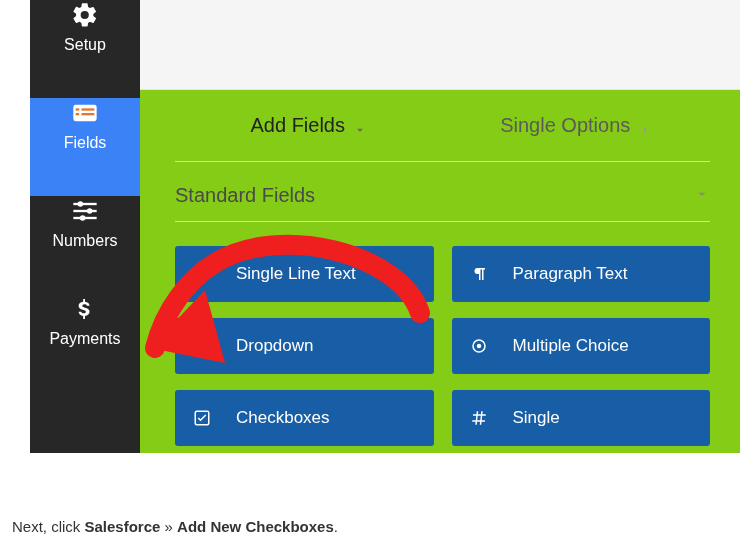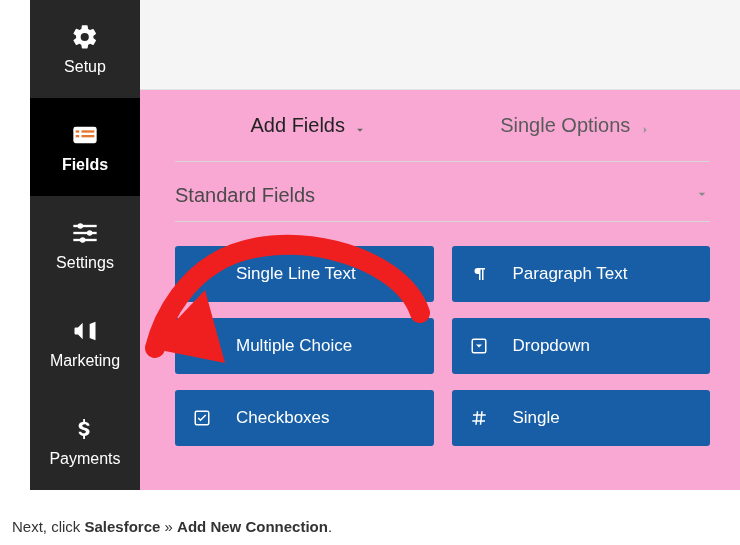--- a/index.html
+++ b/index.html
@@ -19,45 +19,43 @@
       width: 110px;
       background: #272727;
       display: flex;
       flex-direction: column;
       margin-left: 30px;
     }
     .sidebar-item {
       display: flex;
       flex-direction: column;
       align-items: center;
-      justify-content: center;
       gap: 6px;
       height: 98px;
       color: #fff;
       cursor: pointer;
       font-size: 16px;
     }
     .sidebar-item.active {
-      background: #000000;
+      background: #3b82f6;
       color: #fff;
-      font-weight: bold;
     }
     .sidebar-item .icon {
       width: 30px;
       height: 30px;
       display: flex;
       align-items: center;
       justify-content: center;
     }
     .sidebar-item .icon svg { fill: #fff; }
     .sidebar-label { color: #fff; font-size: 16px; }
 
     .main {
       flex: 1;
-      background: #f9a8d4;
+      background: #84cc16;
       position: relative;
       display: flex;
       flex-direction: column;
     }
     .topbar-blank {
       height: 90px;
       background: #f5f5f5;
       border-bottom: 1px solid #e3e3e3;
       margin-left: 0;
     }
@@ -168,31 +166,23 @@
       <span class="icon">
         <svg viewBox="0 0 24 24" width="28" height="28">
             <rect x="2" y="5" width="20" height="2"></rect>
             <circle cx="8" cy="6" r="2.4"></circle>
             <rect x="2" y="11" width="20" height="2"></rect>
             <circle cx="16" cy="12" r="2.4"></circle>
             <rect x="2" y="17" width="20" height="2"></rect>
             <circle cx="10" cy="18" r="2.4"></circle>
           </svg>
       </span>
-      <span class="sidebar-label">Settings</span>
-    </div>
-
-    <div class="sidebar-item">
-      <span class="icon">
-        <svg viewBox="0 0 24 24" width="28" height="28">
-            <path d="M3 10v4a1 1 0 0 0 1 1h2l4 4V5L6 9H4a1 1 0 0 0-1 1zm13-4v12l5 2V4z"></path>
-          </svg>
-      </span>
-      <span class="sidebar-label">Marketing</span>
-    </div>
+      <span class="sidebar-label">Numbers</span>
+    </div>
+
 
     <div class="sidebar-item">
       <span class="icon">
         <svg viewBox="0 0 24 24" width="22" height="28">
             <path d="M12 1v3c2.8.3 5 2 5 4.5h-3c0-1-1-1.7-2.5-1.7S9 7.6 9 8.5c0 1 1 1.5 3 2 3 .8 5 1.8 5 4.5 0 2.5-2.2 4.2-5 4.5V23h-2v-3.5c-2.8-.3-5-2-5-4.5h3c0 1 1 1.7 2.5 1.7S13 16 13 15c0-1-1-1.5-3-2-3-.8-5-1.8-5-4.5C5 6 7.2 4.3 10 4V1z"></path>
           </svg>
       </span>
       <span class="sidebar-label">Payments</span>
     </div>
 
@@ -246,35 +236,35 @@
             <svg viewBox="0 0 24 24">
                 <path d="M10 4a4 4 0 0 0 0 8h2v8h2V6h2v14h2V6h2V4z"></path>
               </svg>
           </span>
           <span>Paragraph Text</span>
         </div>
 
         <div class="field-btn">
           <span class="ficon">
             <svg viewBox="0 0 24 24">
+                <rect x="3" y="3" width="18" height="18" rx="2" fill="none" stroke="#fff" stroke-width="2"></rect>
+                <path d="M8 10l4 4 4-4z"></path>
+              </svg>
+          </span>
+          <span>Dropdown</span>
+        </div>
+
+        <div class="field-btn">
+          <span class="ficon">
+            <svg viewBox="0 0 24 24">
                 <circle cx="12" cy="12" r="8" fill="none" stroke="#fff" stroke-width="2"></circle>
                 <circle cx="12" cy="12" r="3"></circle>
               </svg>
           </span>
           <span>Multiple Choice</span>
-        </div>
-
-        <div class="field-btn">
-          <span class="ficon">
-            <svg viewBox="0 0 24 24">
-                <rect x="3" y="3" width="18" height="18" rx="2" fill="none" stroke="#fff" stroke-width="2"></rect>
-                <path d="M8 10l4 4 4-4z"></path>
-              </svg>
-          </span>
-          <span>Dropdown</span>
         </div>
 
         <div class="field-btn">
           <span class="ficon">
             <svg viewBox="0 0 24 24">
                 <rect x="3" y="3" width="18" height="18" rx="2" fill="none" stroke="#fff" stroke-width="2"></rect>
                 <path d="M7 12l3 3 7-7" fill="none" stroke="#fff" stroke-width="2"></path>
               </svg>
           </span>
           <span>Checkboxes</span>
@@ -293,14 +283,14 @@
     </div>
   </div>
 </div>
 
 <svg class="arrow-overlay" viewBox="0 0 320 200">
   <path d="M300 95 C 280 35, 160 5, 95 45 C 70 60, 45 90, 35 130" stroke="#ef1f1f" stroke-width="20" fill="none" stroke-linecap="round"></path>
   <path d="M85 72 L30 130 L105 145 Z" fill="#ef1f1f"></path>
 </svg>
 
 <div class="footer-text">
-  <span>Next, click </span><span class="b">Salesforce</span><span> » </span><span class="b">Add New Connection</span><span>.</span>
+  <span>Next, click </span><span class="b">Salesforce</span><span> » </span><span class="b">Add New Checkboxes</span><span>.</span>
 </div>
 
 </body></html>

